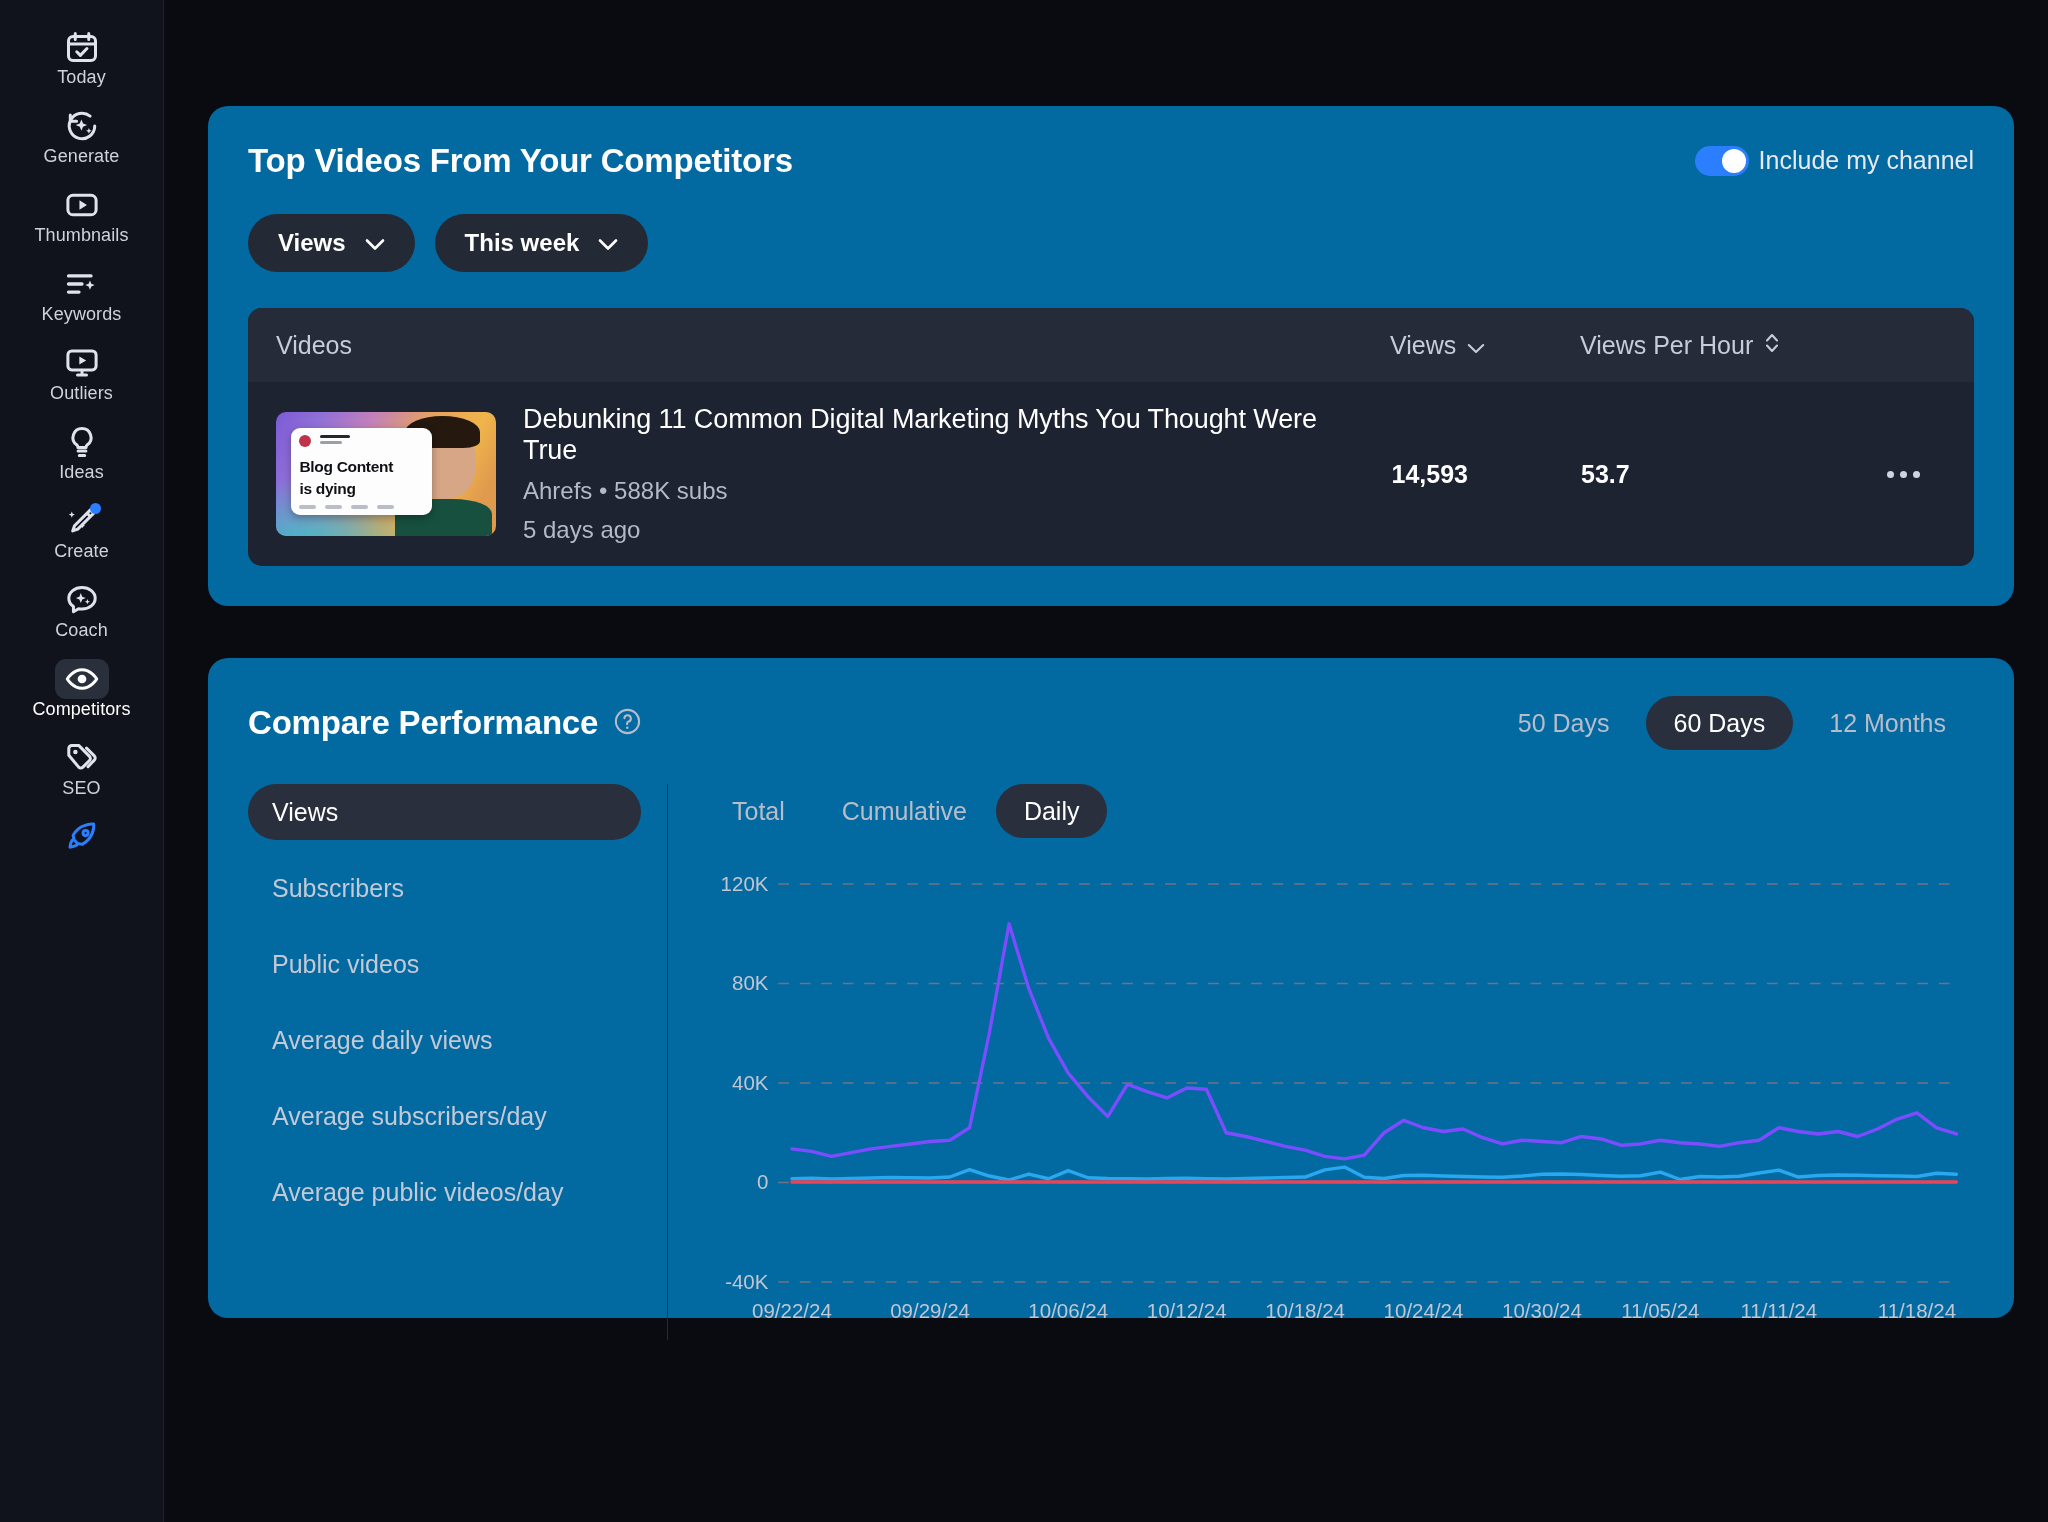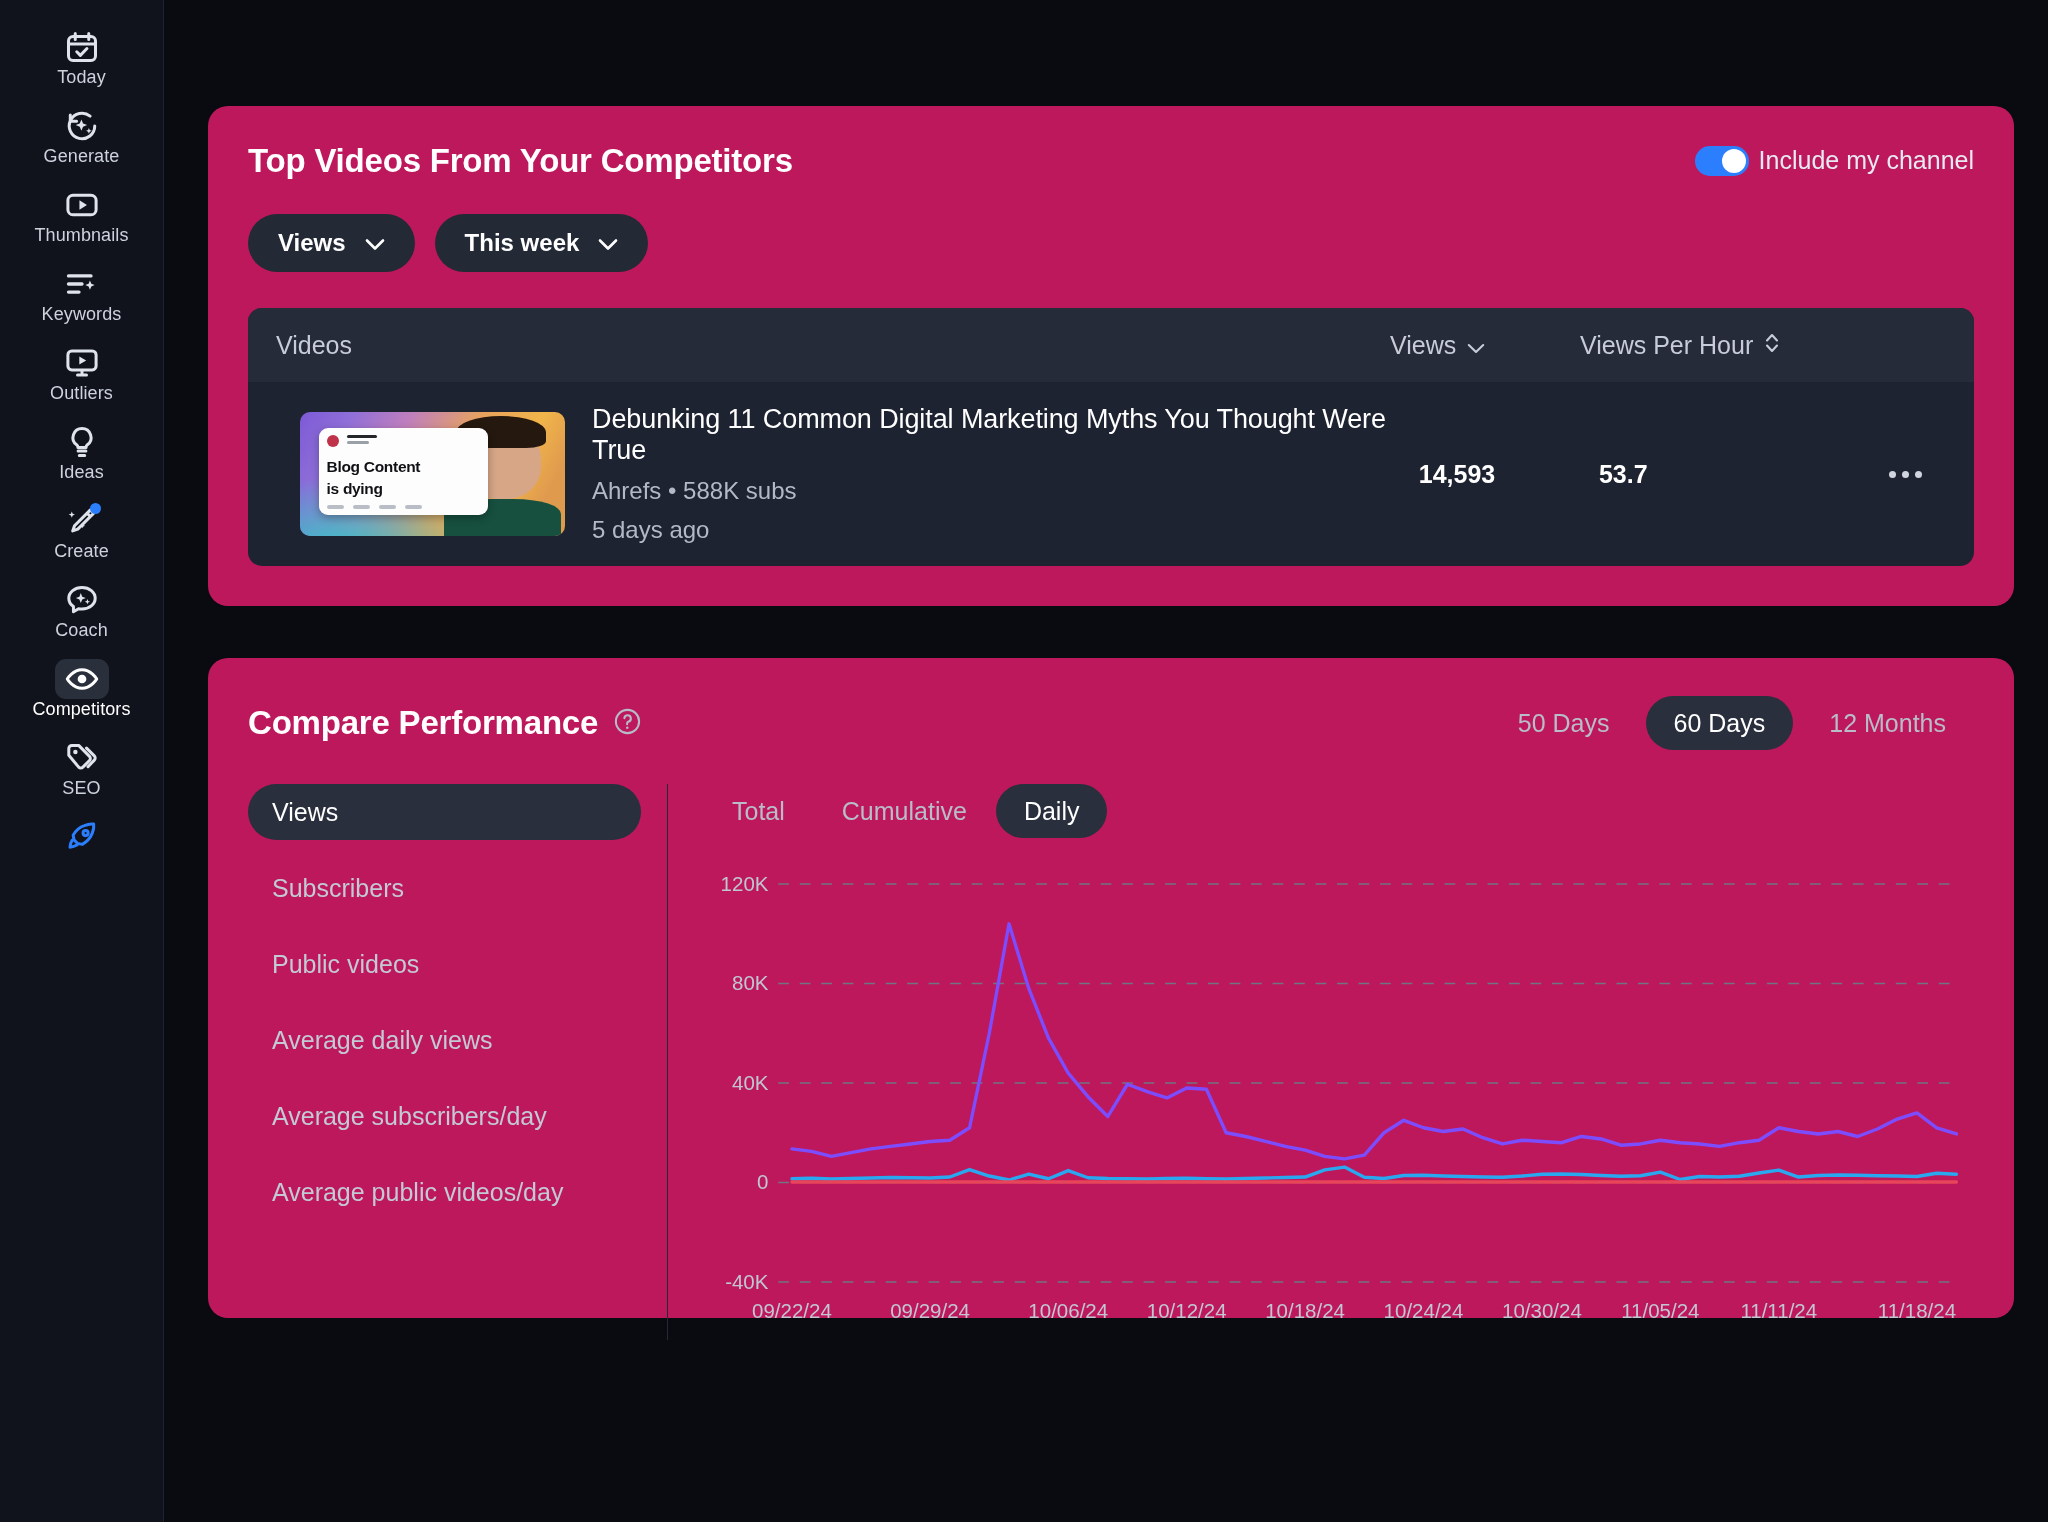--- a/index.html
+++ b/index.html
@@ -45,21 +45,21 @@
 
   
   #main {
     flex: 1 1 auto; height: 1522px;
     padding: 0 34px 0 44px;
     overflow: hidden;
     position: relative;
   }
 
   .card {
-    background: #be185d;
+    background: #0369a1;
     border-radius: 20px;
     margin-top: 0;
   }
 
   
   #card-top { margin-top: 106px; padding: 36px 40px 40px 40px; }
   .card-head-row {
     display: flex; align-items: center; justify-content: space-between;
   }
   .card-title {
@@ -101,23 +101,23 @@
   .th-videos { flex: 1 1 auto; }
   .th-views { width: 190px; display: flex; align-items: center; gap: 11px; justify-content: flex-start; cursor: pointer; }
   .th-vph { width: 280px; display: flex; align-items: center; gap: 11px; cursor: pointer; }
   .th-spacer { width: 86px; }
 
   .table-row {
     display: flex; align-items: center;
     padding: 22px 28px; min-height: 124px;
   }
   .thumb {
-    width: 265px; height: 124px; border-radius: 10px; flex: 0 0 auto;
+    width: 220px; height: 124px; border-radius: 10px; flex: 0 0 auto;
     background: linear-gradient(118deg,#7d5ad6 0%,#8f6fd8 16%,#c07fbd 34%,#e8a35c 56%,#f0b54a 74%,#e09a4e 88%);
-    position: relative; overflow: hidden; margin-left: 24px;
+    position: relative; overflow: hidden;
   }
   .thumb .teal {
     position: absolute; left: -10%; bottom: -30%;
     width: 80%; height: 80%;
     background: radial-gradient(ellipse at 30% 80%, #2fc2c9 0%, rgba(47,194,201,0) 68%);
   }
   .thumb .person {
     position: absolute; right: 2px; bottom: 0; width: 46%; height: 100%;
   }
   .thumb .head {

